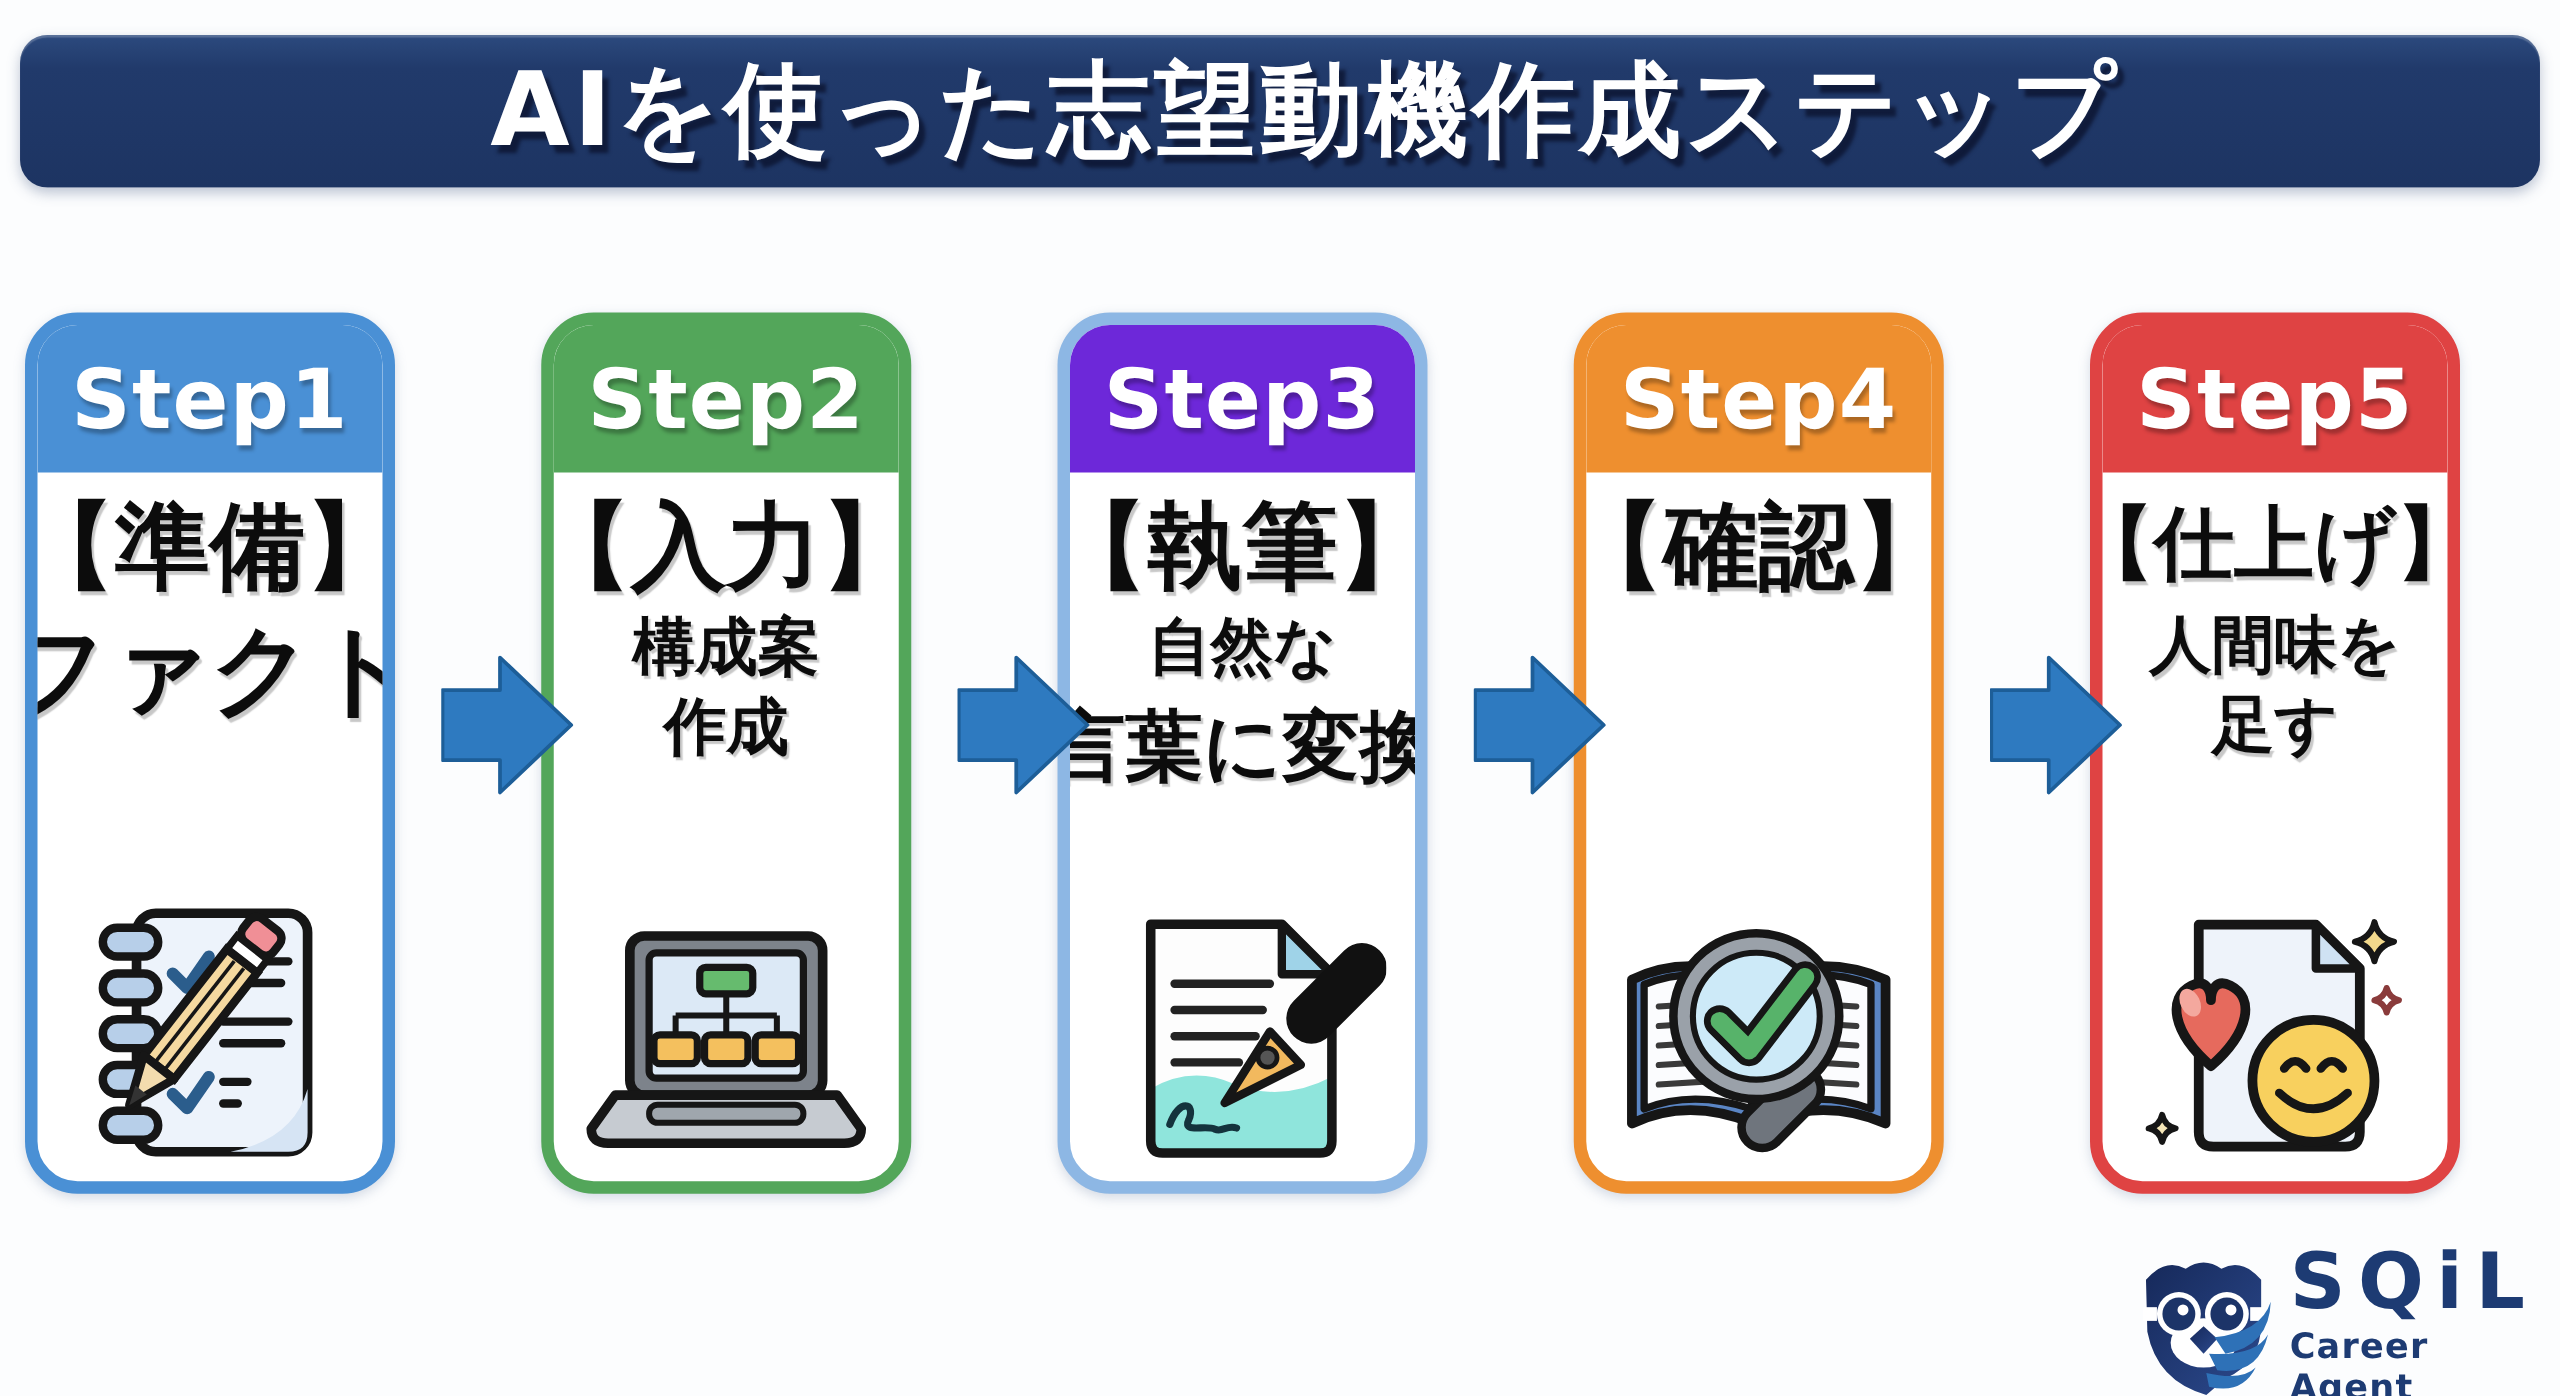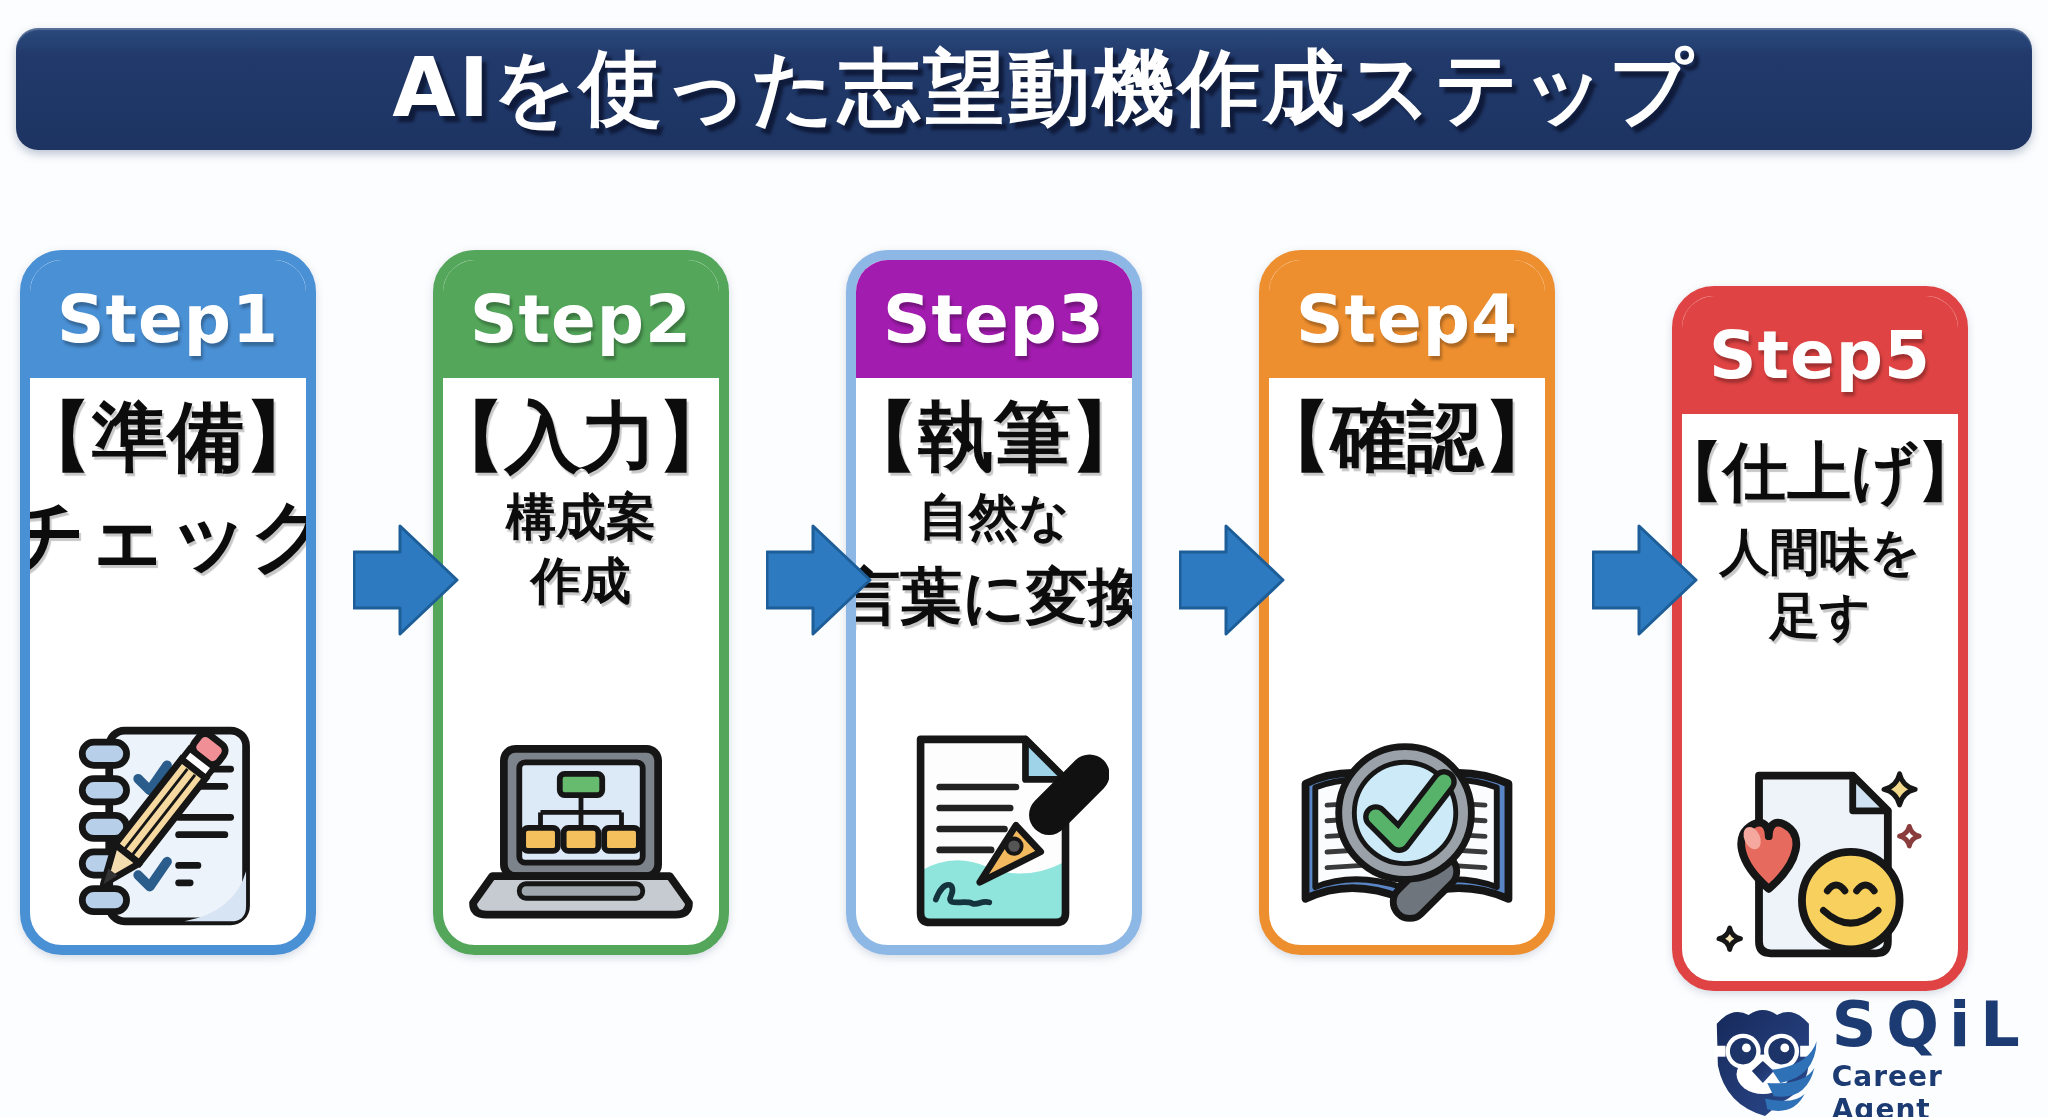--- a/index.html
+++ b/index.html
@@ -97,21 +97,21 @@
 <div class="banner" style="background-color: rgb(33, 58, 107); padding-left: 40px;">
   <h1>AIを使った志望動機作成ステップ</h1>
 </div>
 
 <div class="card p1 step-card" style="border-color: rgb(74, 144, 213);">
   <div class="card-header" style="background: rgb(74, 144, 213);">
     <span>Step1</span>
   </div>
   <div class="card-body">
     <div class="t-line t-head">【準備】</div>
-    <div class="t-line t-sub xl">チェック</div>
+    <div class="t-line t-sub xl">ファクト</div>
     <div class="icon-wrap">
       <svg width="215" height="212" viewBox="0 0 215 220">
         <rect x="46" y="12" width="142" height="198" rx="16" fill="#edf3fb" stroke="#161616" stroke-width="8"></rect>
         <path d="M124,210 Q176,200 188,158 L188,194 Q188,210 172,210 Z" fill="#d6e4f4"></path>
         <g fill="#b7cfe9" stroke="#161616" stroke-width="7">
           <rect x="18" y="24" width="46" height="24" rx="12"></rect>
           <rect x="18" y="62" width="46" height="24" rx="12"></rect>
           <rect x="18" y="100" width="46" height="24" rx="12"></rect>
           <rect x="18" y="138" width="46" height="24" rx="12"></rect>
           <rect x="18" y="176" width="46" height="24" rx="12"></rect>
@@ -169,21 +169,21 @@
           <rect x="144" y="88" width="36" height="24" rx="5"></rect>
         </g>
         <path d="M28,138 H212 L232,166 Q232,178 218,178 H22 Q8,178 8,166 Z" fill="#c6cbd1" stroke="#161616" stroke-width="8" stroke-linejoin="round"></path>
         <rect x="56" y="146" width="128" height="15" rx="7" fill="#9fa6ad" stroke="#161616" stroke-width="5"></rect>
       </svg>
     </div>
   </div>
 </div>
 
 <div class="card p3 step-card" style="border-color: rgb(141, 183, 228);">
-  <div class="card-header" style="background: #a21caf;">
+  <div class="card-header" style="background: #6d28d9;">
     <span>Step3</span>
   </div>
   <div class="card-body">
     <div class="t-line t-head">【執筆】</div>
     <div class="t-line t-sub">自然な</div>
     <div class="t-line t-sub fit">言葉に変換</div>
     <div class="icon-wrap">
       <svg width="230" height="205" viewBox="0 0 230 215">
         <path d="M38,14 H148 L190,56 V196 Q190,206 180,206 H48 Q38,206 38,196 Z" fill="#fdfdfd"></path>
         <path d="M38,152 Q72,132 108,148 Q148,164 190,142 V196 Q190,206 180,206 H48 Q38,206 38,196 Z" fill="#8fe5dc"></path>
@@ -237,21 +237,21 @@
         <circle cx="118" cy="84" r="60" fill="#cdeaf8" stroke="#9aa1a9" stroke-width="16"></circle>
         <circle cx="118" cy="84" r="68" fill="none" stroke="#161616" stroke-width="7"></circle>
         <circle cx="118" cy="84" r="52" fill="none" stroke="#161616" stroke-width="5"></circle>
         <path d="M88,88 L112,112 L158,52" fill="none" stroke="#161616" stroke-width="26" stroke-linecap="round" stroke-linejoin="round"></path>
         <path d="M88,88 L112,112 L158,52" fill="none" stroke="#57b36a" stroke-width="15" stroke-linecap="round" stroke-linejoin="round"></path>
       </svg>
     </div>
   </div>
 </div>
 
-<div class="card p5 step-card" style="border-color: rgb(223, 67, 67); margin-top: 36px;">
+<div class="card p5 step-card" style="border-color: rgb(223, 67, 67);">
   <div class="card-header" style="background: rgb(223, 67, 67);">
     <span>Step5</span>
   </div>
   <div class="card-body">
     <div class="t-line t-head fit">【仕上げ】</div>
     <div class="t-line t-sub">人間味を</div>
     <div class="t-line t-sub">足す</div>
     <div class="icon-wrap">
       <svg width="225" height="205" viewBox="0 0 230 210">
         <path d="M52,14 H148 L184,50 V184 Q184,196 172,196 H64 Q52,196 52,184 Z" fill="#eef3fa" stroke="#161616" stroke-width="8" stroke-linejoin="round"></path>

